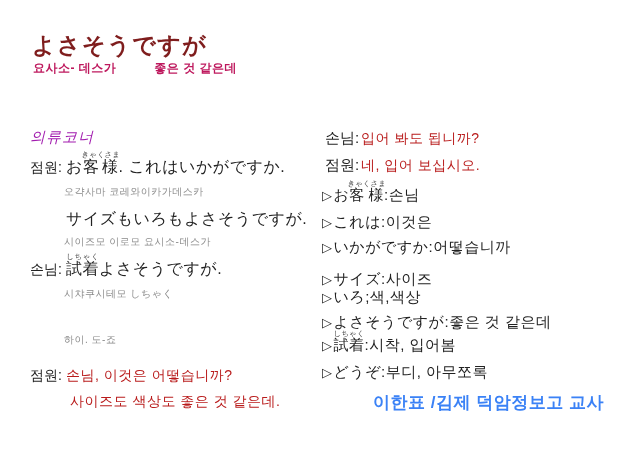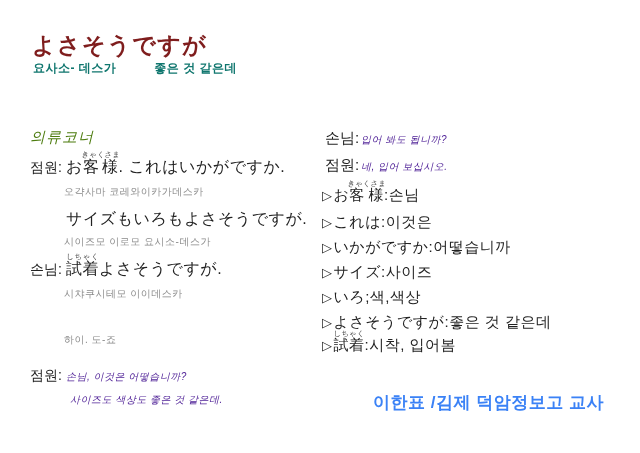--- a/index.html
+++ b/index.html
@@ -3,29 +3,29 @@
 <meta charset="utf-8">
 <style>
   html,body{margin:0;padding:0;background:#fff;}
   .canvas{
     position:relative;width:640px;height:453px;background:#ffffff;
     overflow:hidden;color:#1a1a1a;
     font-family:"Liberation Sans","DejaVu Sans",sans-serif;
   }
   .row{position:absolute;white-space:nowrap;}
   .title{font-size:23px;font-weight:bold;letter-spacing:1.5px;color:#7f1d1d;}
-  .subtitle{font-size:12px;font-weight:bold;color:#0f766e;letter-spacing:0.5px;}
+  .subtitle{font-size:12px;font-weight:bold;color:#be185d;letter-spacing:0.5px;}
   .subtitle .gap{display:inline-block;margin-left:38px;}
   .section-title{
     font-family:"Liberation Serif","DejaVu Serif",serif;
-    font-style:italic;font-size:15px;color:#4d7c0f;letter-spacing:1px;
+    font-style:italic;font-size:15px;color:#a21caf;letter-spacing:1px;
   }
   .spk{display:inline-block;width:36px;font-size:14px;color:#222;}
   .jptext{font-size:16px;color:#222;letter-spacing:0.5px;}
-  .kotext{font-size:10px;color:#4c1d95;letter-spacing:0.5px;font-style:italic;}
+  .kotext{font-size:14px;color:#b91c1c;letter-spacing:0.5px;}
   .tr{font-size:10px;color:#8a8a8a;letter-spacing:0.5px;}
   ruby rt{font-size:7.5px;color:#444;letter-spacing:0;line-height:1;}
   .vocab{font-size:15px;color:#222;letter-spacing:0.5px;}
   .bullet{font-size:13px;color:#222;margin-right:1px;}
   .credit{font-size:17px;font-weight:bold;color:#3b82f6;letter-spacing:0.5px;}
 </style>
 </head>
 <body>
 
 <div class="canvas">
@@ -41,21 +41,21 @@
     <span class="spk">점원:</span><span class="jptext"><span>お</span><ruby><span>客様</span><rt>きゃくさま</rt></ruby><span>. これはいかがですか.</span></span>
   </div>
   <div class="row tr" style="top:185px;left:64px">오갹사마 코레와이카가데스카</div>
 
   <div class="row jptext" style="top:209px;left:66px">サイズもいろもよさそうですが.</div>
   <div class="row tr" style="top:235px;left:64px">시이즈모 이로모 요시소-데스가</div>
 
   <div class="row" style="top:253px;left:30px">
     <span class="spk">손님:</span><span class="jptext"><ruby><span>試着</span><rt>しちゃく</rt></ruby><span>よさそうですが.</span></span>
   </div>
-  <div class="row tr" style="top:287px;left:64px">시챠쿠시테모 이이데스카</div>
+  <div class="row tr" style="top:287px;left:64px">시챠쿠시테모 しちゃく</div>
 
   <div class="row tr" style="top:333px;left:64px">하이. 도-죠</div>
 
   <div class="row" style="top:366px;left:30px">
     <span class="spk">점원:</span><span class="kotext">손님, 이것은 어떻습니까?</span>
   </div>
   <div class="row kotext" style="top:393px;left:70px">사이즈도 색상도 좋은 것 같은데.</div>
 
   <div class="row" style="top:129px;left:325px">
     <span class="spk" style="font-size:15px">손님:</span><span class="kotext">입어 봐도 됩니까?</span>
@@ -66,28 +66,31 @@
 
   <div class="row vocab" style="top:180px;left:322px">
     <span class="bullet">▷</span><span>お</span><ruby><span>客様</span><rt>きゃくさま</rt></ruby><span>:손님</span>
   </div>
   <div class="row vocab" style="top:213px;left:322px">
     <span class="bullet">▷</span><span>これは:이것은</span>
   </div>
   <div class="row vocab" style="top:238px;left:322px">
     <span class="bullet">▷</span><span>いかがですか:어떻습니까</span>
   </div>
-  <div class="row vocab" style="top:263px;left:322px">
+  <div class="row vocab" style="top:270px;left:322px">
     <span class="bullet">▷</span><span>サイズ:사이즈</span>
   </div>
   <div class="row vocab" style="top:288px;left:322px">
     <span class="bullet">▷</span><span>いろ;색,색상</span>
   </div>
   <div class="row vocab" style="top:313px;left:322px">
     <span class="bullet">▷</span><span>よさそうですが:좋은 것 같은데</span>
   </div>
   <div class="row vocab" style="top:330px;left:322px">
     <span class="bullet">▷</span><ruby><span>試着</span><rt>しちゃく</rt></ruby><span>:시착, 입어봄</span>
   </div>
+  <div class="row vocab" style="top:363px;left:322px">
+    <span class="bullet">▷</span><span>どうぞ:부디, 아무쪼록</span>
+  </div>
 
   <div class="row credit" style="top:391px;left:373px">이한표 /김제 덕암정보고 교사</div>
 
 </div>
 
 </body></html>

